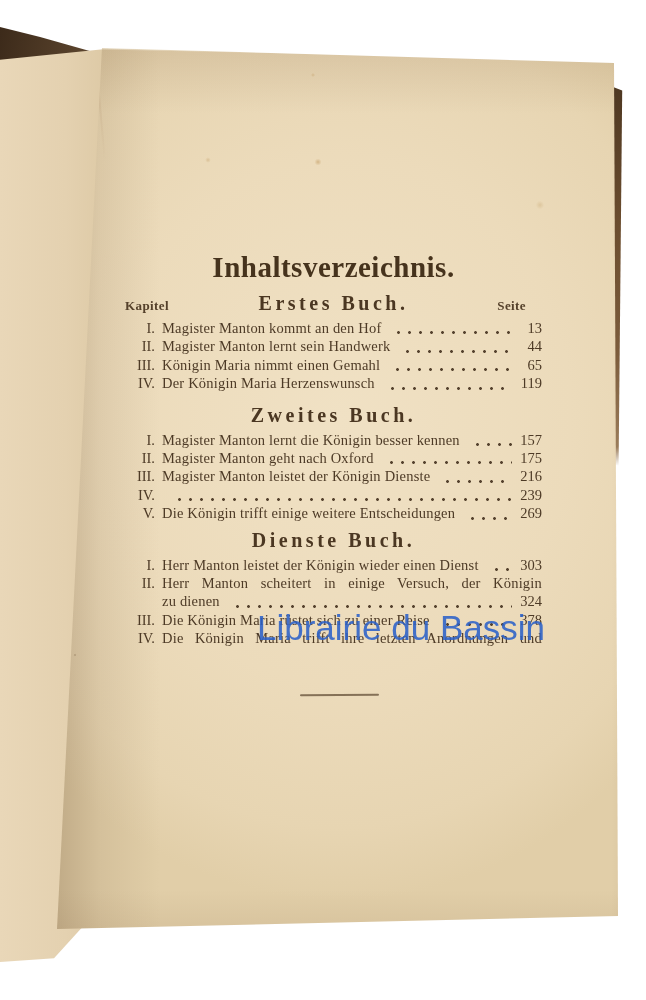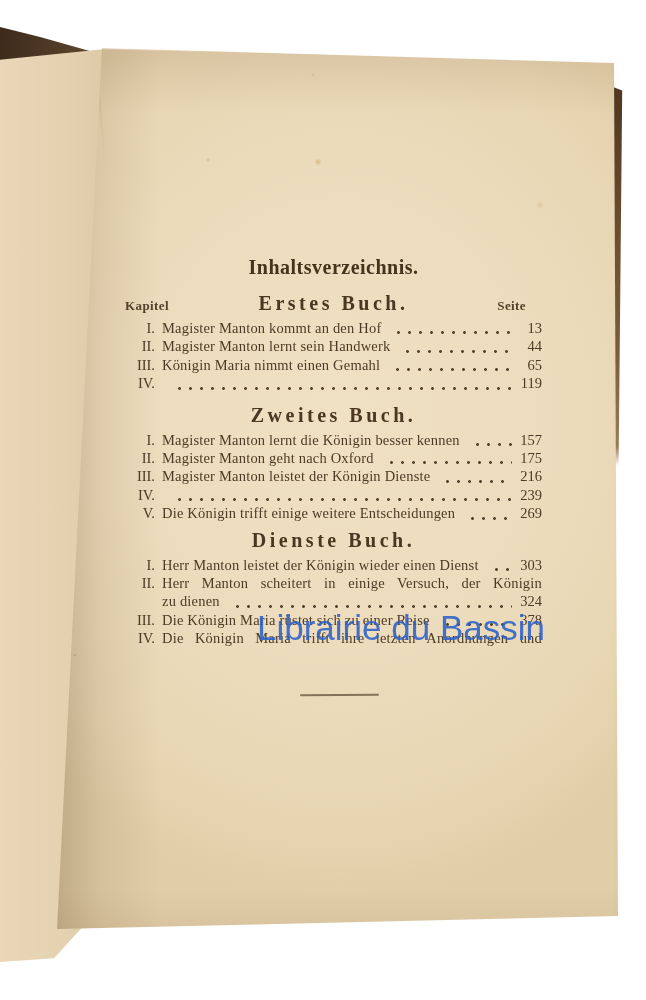--- a/index.html
+++ b/index.html
@@ -47,21 +47,21 @@
       radial-gradient(circle 5px at 318px 162px,rgba(190,150,90,.55),rgba(190,150,90,0) 70%),
       radial-gradient(circle 3px at 313px 75px,rgba(190,150,90,.40),rgba(190,150,90,0) 70%),
       radial-gradient(circle 4px at 208px 160px,rgba(185,145,85,.35),rgba(185,145,85,0) 70%),
       radial-gradient(circle 2px at 67px 585px,rgba(110,82,55,.55),rgba(110,82,55,0) 80%),
       radial-gradient(circle 2px at 75px 655px,rgba(110,82,55,.4),rgba(110,82,55,0) 80%),
       radial-gradient(circle 6px at 540px 205px,rgba(190,155,95,.30),rgba(190,155,95,0) 70%);}
 
   
   .toc{position:absolute;left:125px;top:250px;width:417px;color:#4d3a26;
        font-size:14.5px;}
-  .toc-title{font-size:20px;font-weight:bold;letter-spacing:.5px;text-align:center;
+  .toc-title{font-size:29px;font-weight:bold;letter-spacing:.5px;text-align:center;
        color:#46331d;line-height:34px;margin:0 0 6px 0;}
   .section-head{position:relative;text-align:center;font-size:20px;font-weight:bold;
        letter-spacing:3.5px;line-height:26px;color:#4b3722;}
   .sec1 .section-head{margin-top:4px;}
   .sec2 .section-head{margin-top:9px;}
   .sec3 .section-head{margin-top:4px;}
   .col-label{position:absolute;bottom:-3px;font-size:13px;font-weight:bold;
        letter-spacing:.4px;color:#55412b;}
   .col-label.kapitel{left:0;}
   .col-label.seite{right:16px;}
@@ -126,20 +126,21 @@
             <span class="pnum">44</span>
           </div>
           <div class="toc-row">
             <span class="num">III.</span>
             <span class="etext">Königin Maria nimmt einen Gemahl</span>
             <span class="leader"></span>
             <span class="pnum">65</span>
           </div>
           <div class="toc-row">
             <span class="num">IV.</span>
+            <span class="etext">Der Königin Maria Herzenswunsch</span>
             <span class="leader"></span>
             <span class="pnum">119</span>
           </div>
         </div>
       </div>
 
       <div class="section sec2">
         <div class="section-head">
           <span>Zweites Buch.</span>
         </div>

